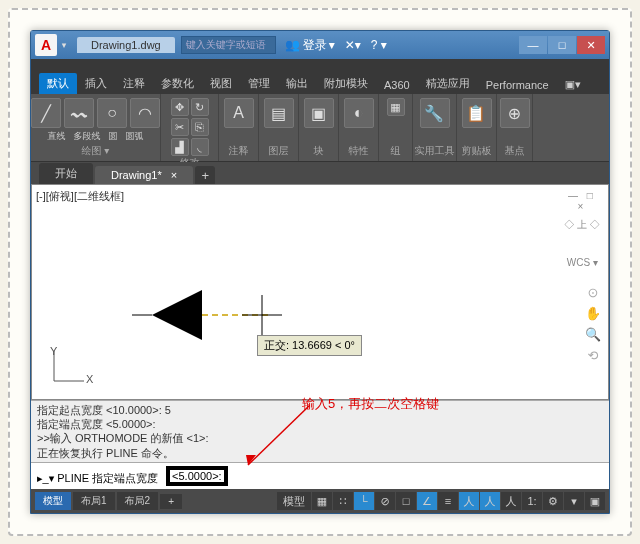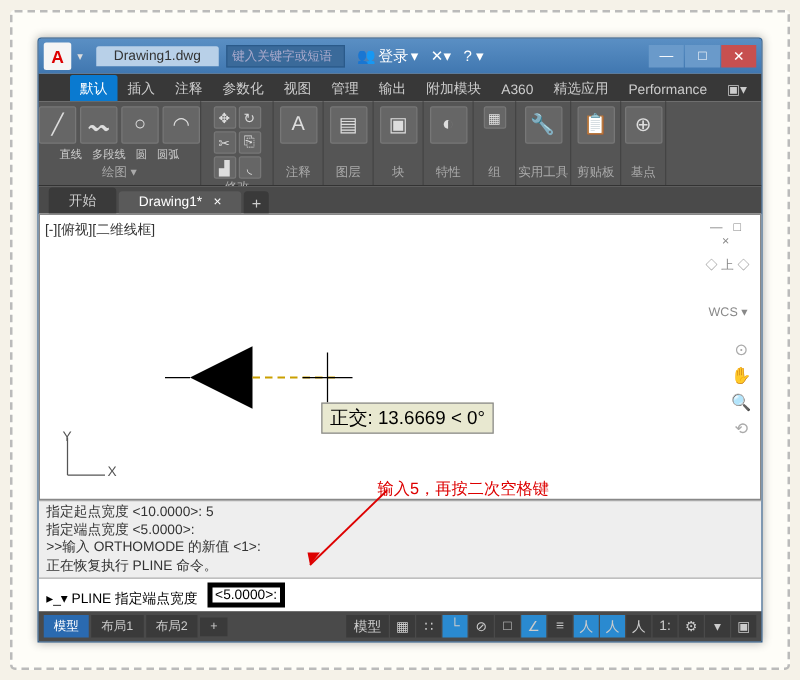--- a/index.html
+++ b/index.html
@@ -8,42 +8,42 @@
 .win{position:absolute;left:20px;top:20px;right:20px;bottom:20px;background:#e5e5e5;border:1px solid #2a5a8a;border-radius:3px 3px 0 0;display:flex;flex-direction:column;box-shadow:0 0 8px rgba(0,0,0,.3)}
 .titlebar{height:28px;background:linear-gradient(#5a8fc4,#4077b0);display:flex;align-items:center;padding:0 4px;font-size:12px;color:#fff}
 .logo{width:22px;height:22px;background:#f5f5f5;border-radius:2px;display:flex;align-items:center;justify-content:center;font-weight:bold;color:#d00;font-size:14px;margin-right:2px}
 .qdrop{width:10px;font-size:9px;color:#ddd;text-align:center;cursor:pointer}
 .titletab{background:#b8d0e8;color:#333;padding:2px 14px;margin-left:8px;border-radius:2px 2px 0 0;font-size:11px}
 .searchbox{background:#3a6a9a;border:1px solid #2a5a8a;height:18px;width:95px;margin-left:6px;font-size:10px;color:#aac;padding:0 4px;display:flex;align-items:center}
 .tico{margin-left:10px;font-size:12px;color:#fff;display:flex;align-items:center;gap:2px;cursor:pointer}
 .winbtns{margin-left:auto;display:flex;gap:1px}
 .wb{width:28px;height:18px;background:#6a9aca;display:flex;align-items:center;justify-content:center;font-size:11px;color:#fff;cursor:pointer}
 .wb.cl{background:#c75050}
-.ribtabs{height:22px;background:#383838;display:flex;align-items:end;padding-left:25px;font-size:11px}
+.ribtabs{height:35px;background:#383838;display:flex;align-items:end;padding-left:8px;font-size:11px}
 .rt{padding:3px 8px;color:#ccc;cursor:pointer}
 .rt.act{background:#0a7ad0;color:#fff;border-radius:2px 2px 0 0}
 .ribbon{height:68px;background:#555;display:flex;border-bottom:1px solid #333}
 .rpanel{border-right:1px solid #444;padding:2px 4px;display:flex;flex-direction:column;align-items:center;justify-content:space-between;font-size:10px;color:#ccc}
 .rpanel .icons{display:flex;gap:2px;flex-wrap:wrap;justify-content:center;padding-top:2px}
 .ric{width:18px;height:18px;background:#666;border:1px solid #777;border-radius:2px;display:flex;align-items:center;justify-content:center;font-size:11px;color:#ddd;cursor:pointer}
 .ric.big{width:30px;height:30px;font-size:16px}
 .plbl{font-size:10px;color:#aaa;padding-bottom:1px;white-space:nowrap}
 .drawtabs{height:22px;background:#4a4a4a;display:flex;align-items:end;padding-left:8px;font-size:11px}
 .dt{padding:3px 16px;color:#ccc;background:#3a3a3a;margin-right:2px;border-radius:3px 3px 0 0;cursor:pointer;position:relative}
 .dt.act{background:#5a5a5a;color:#fff}
 .dplus{width:20px;height:18px;background:#3a3a3a;color:#ccc;display:flex;align-items:center;justify-content:center;border-radius:3px 3px 0 0;cursor:pointer;font-size:13px}
 .canvas{flex:1;background:#fff;position:relative;border:1px solid #888}
 .vlabel{position:absolute;left:4px;top:4px;font-size:11px;color:#333}
 .cube{position:absolute;right:6px;top:4px;width:40px;font-size:10px;color:#888;text-align:center}
 .cube div{margin:1px 0}
 .wcs{position:absolute;right:10px;top:72px;font-size:10px;color:#888}
 .nav{position:absolute;right:6px;top:100px;width:18px;display:flex;flex-direction:column;gap:6px;align-items:center}
 .nav span{font-size:13px;color:#aaa;cursor:pointer}
 .triangle{position:absolute;left:100px;top:100px}
-.tooltip{position:absolute;left:225px;top:150px;background:#e8e8d0;border:1px solid #888;padding:2px 6px;font-size:15px}
+.tooltip{position:absolute;left:225px;top:150px;background:#e8e8d0;border:1px solid #888;padding:2px 6px;font-size:11px}
 .ucs{position:absolute;left:14px;bottom:8px;font-size:11px;color:#555}
 .anno{position:absolute;left:270px;top:210px;color:#d00;font-size:13px}
 .arrow{position:absolute;left:208px;top:218px;width:70px;height:68px;pointer-events:none}
 .cmd{background:#eee;border-top:1px solid #aaa;font-size:11px;padding:2px 6px;color:#333;line-height:1.3}
 .cmdline{background:#fff;border-top:1px solid #aaa;padding:3px 6px;font-size:11px;display:flex;align-items:flex-end}
 .cmdline .box{border:4px solid #000000;padding:0 2px;display:inline-block;margin-left:8px}
 .status{height:24px;background:#4a4a4a;display:flex;align-items:center;font-size:10px;color:#ccc;padding:0 4px;gap:2px}
 .stab{background:#3a3a3a;padding:2px 8px;cursor:pointer}
 .stab.act{background:#2a6ab0;color:#fff}
 .sbtns{margin-left:auto;display:flex;align-items:center;gap:1px}

